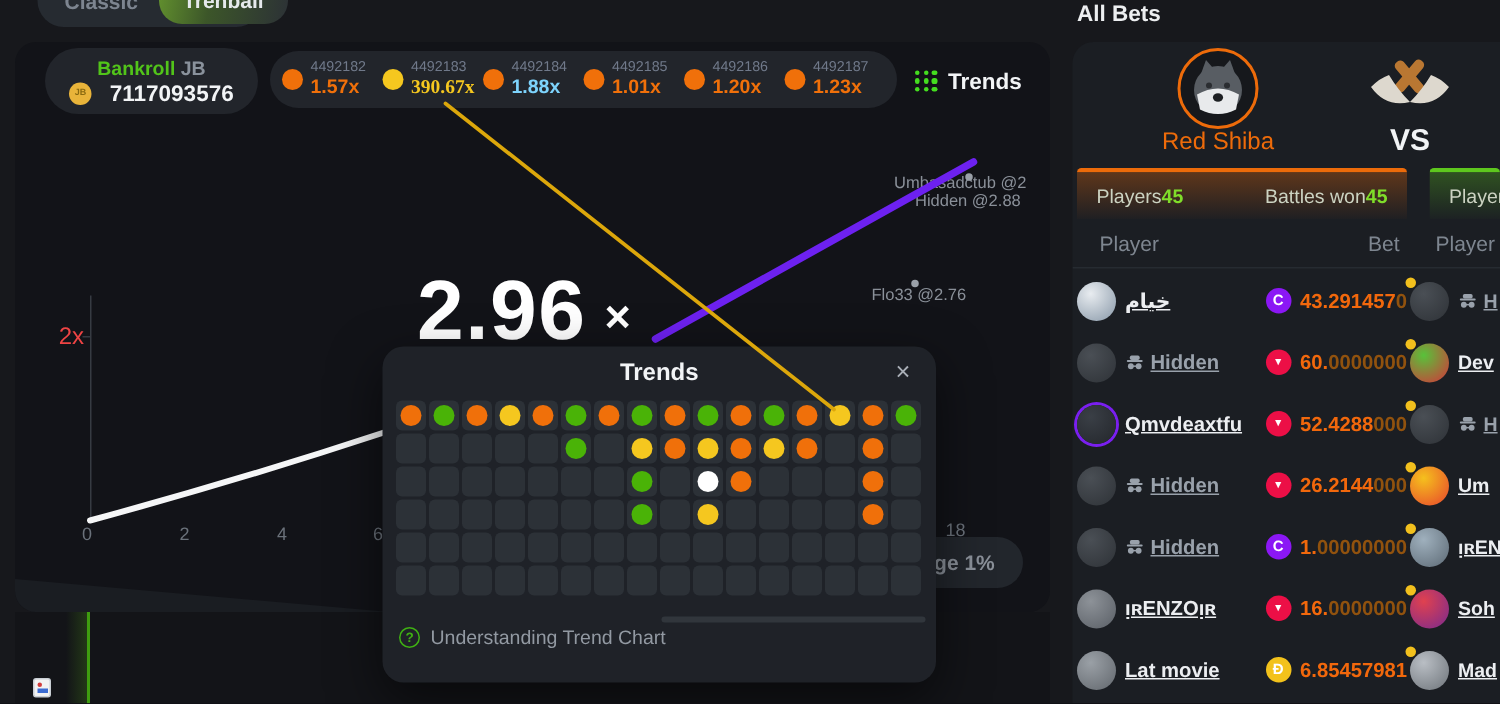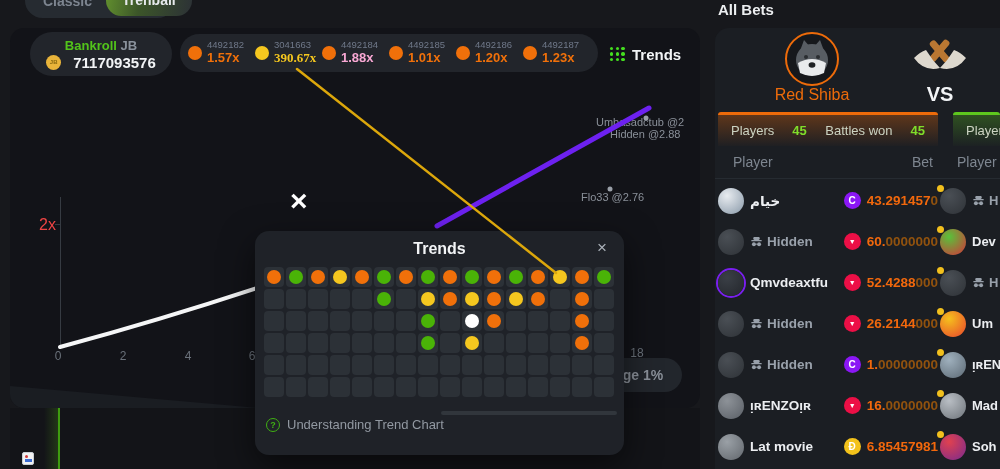--- a/index.html
+++ b/index.html
@@ -94,37 +94,37 @@
   .team-label-left { position:absolute; left:40px; top:58px; width:114px; text-align:center;
     color:#ed6b0a; font-size:16px; font-weight:normal; }
   .team-logo-swords { position:absolute; left:195px; top:8px; width:60px; height:48px; }
   .vs-label { position:absolute; left:200px; top:55px; width:50px; text-align:center;
     color:#f2f4f6; font-size:20px; font-weight:bold; }
 
   .team-tab { position:absolute; top:84px; height:34px; border-radius:3px 3px 0 0;
     display:flex; align-items:center; justify-content:space-between; padding:0 13px;
     font-size:13px; cursor:pointer; }
   .team-tab .lab { color:#ccd3c2; }
-  .team-tab .val { color:#7fdd2a; font-weight:bold; margin-left:18px; }
+  .team-tab .val { color:#7fdd2a; font-weight:bold; margin-left:0; }
   .tab-left { left:3px; width:220px; border-top:3px solid #ed6b0a;
     background:linear-gradient(180deg, rgba(237,106,10,0.32), rgba(237,106,10,0.02)); }
   .tab-right { left:238px; width:47px; border-top:3px solid #5ec71e;
     background:linear-gradient(180deg, rgba(94,199,30,0.30), rgba(94,199,30,0.02));
     justify-content:flex-start; }
 
   .col-head { position:absolute; top:126px; color:#7e8690; font-size:14px; }
   .ch-player { left:18px; } .ch-bet { left:176px; width:42px; text-align:right; } .ch-player2 { left:242px; }
   .head-divider { position:absolute; left:0; top:150px; width:285px; height:1px; background:#262b31; }
 
   .rows-left { position:absolute; left:3px; top:152px; width:220px; }
   .rows-right { position:absolute; left:225px; top:152px; width:60px; }
   .bet-row { height:41px; display:flex; align-items:center; gap:6px; }
   .avatar { width:26px; height:26px; border-radius:50%; flex:none; position:relative; }
   .row-name { flex:1; min-width:0; overflow:hidden; white-space:nowrap; color:#eceef1;
-    font-size:13.5px; font-weight:bold; display:flex; align-items:center; gap:4px; }
+    font-size:13.5px; font-weight:bold; display:flex; align-items:center; gap:4px;text-decoration:underline; }
   .row-name.hidden-name { color:#99a1ab; }
   .coin { width:17px; height:17px; border-radius:50%; flex:none; color:#fff;
     display:flex; align-items:center; justify-content:center; font-size:10px; font-weight:bold; }
   .coin .tri { font-size:7px; line-height:1; }
   .amount { font-size:13.5px; font-weight:bold; white-space:nowrap; }
   .mini-row { height:41px; display:flex; align-items:center; gap:6px; }
   .mini-row .row-name { font-size:13px; }
   .ydot { position:absolute; left:-3px; top:-3px; width:7px; height:7px; border-radius:50%;
     background:#f2c01d; }
   .inc-icon { width:13px; height:13px; flex:none; color:#99a1ab; }
@@ -176,29 +176,29 @@
         <div class="result-item">
           <span class="r-dot" style="background: rgb(240, 112, 10);"></span>
           <span class="r-col">
             <span class="r-id">4492182</span>
             <span class="r-mult" style="color: rgb(240, 112, 10);">1.57x</span>
           </span>
         </div>
         <div class="result-item">
           <span class="r-dot" style="background: rgb(245, 199, 31);"></span>
           <span class="r-col">
-            <span class="r-id">3041663</span>
+            <span class="r-id">4492183</span>
             <span class="r-mult" style="color: rgb(245, 199, 31); font-family: Liberation Serif, serif;">390.67x</span>
           </span>
         </div>
         <div class="result-item">
           <span class="r-dot" style="background: rgb(240, 112, 10);"></span>
           <span class="r-col">
             <span class="r-id">4492184</span>
-            <span class="r-mult" style="color: #f9a8d4;">1.88x</span>
+            <span class="r-mult" style="color: #7dd3fc;">1.88x</span>
           </span>
         </div>
         <div class="result-item">
           <span class="r-dot" style="background: rgb(240, 112, 10);"></span>
           <span class="r-col">
             <span class="r-id">4492185</span>
             <span class="r-mult" style="color: rgb(240, 112, 10);">1.01x</span>
           </span>
         </div>
         <div class="result-item">
@@ -237,20 +237,21 @@
     <div class="xtick xt1">2</div>
     <div class="xtick xt2">4</div>
     <div class="xtick xt3">6</div>
     <div class="xtick xt4">18</div>
 
     <div class="annot an0">Umbasadctub @2</div>
     <div class="annot an1">Hidden @2.88</div>
     <div class="annot an2">Flo33 @2.76</div>
 
     <div class="big-mult">
+      <span class="num">2.96</span>
       <span class="x">×</span>
     </div>
 
     <div class="edge-pill">Edge 1%</div>
     <div class="floor"></div>
   </div>
 
   <svg class="chart-svg" viewBox="0 0 1000 469">
     <line x1="60.5" y1="197" x2="60.5" y2="348" stroke="#363b42" stroke-width="1"></line>
     <line x1="55" y1="224.5" x2="60" y2="224.5" stroke="#363b42" stroke-width="1"></line>
@@ -440,33 +441,33 @@
         </div>
         <div class="mini-row">
           <span class="avatar" style="background: radial-gradient(circle at 35% 30%, rgb(159, 176, 189), rgb(93, 106, 117));">
             <span class="ydot"></span>
           </span>
           <span class="row-name">
             <span>ᴉʀEN</span>
           </span>
         </div>
         <div class="mini-row">
+          <span class="avatar" style="background: radial-gradient(circle at 35% 30%, rgb(224, 65, 79), rgb(122, 42, 143));">
+            <span class="ydot"></span>
+          </span>
+          <span class="row-name">
+            <span>Soh</span>
+          </span>
+        </div>
+        <div class="mini-row">
           <span class="avatar" style="background: radial-gradient(circle at 35% 30%, rgb(185, 190, 196), rgb(110, 116, 122));">
             <span class="ydot"></span>
           </span>
           <span class="row-name">
             <span>Mad</span>
-          </span>
-        </div>
-        <div class="mini-row">
-          <span class="avatar" style="background: radial-gradient(circle at 35% 30%, rgb(224, 65, 79), rgb(122, 42, 143));">
-            <span class="ydot"></span>
-          </span>
-          <span class="row-name">
-            <span>Soh</span>
           </span>
         </div>
       </div>
   </div>
 
   <div class="modal">
     <div class="modal-title">Trends</div>
     <div class="modal-close">×</div>
     <div class="tgrid">
         <div class="cell">

